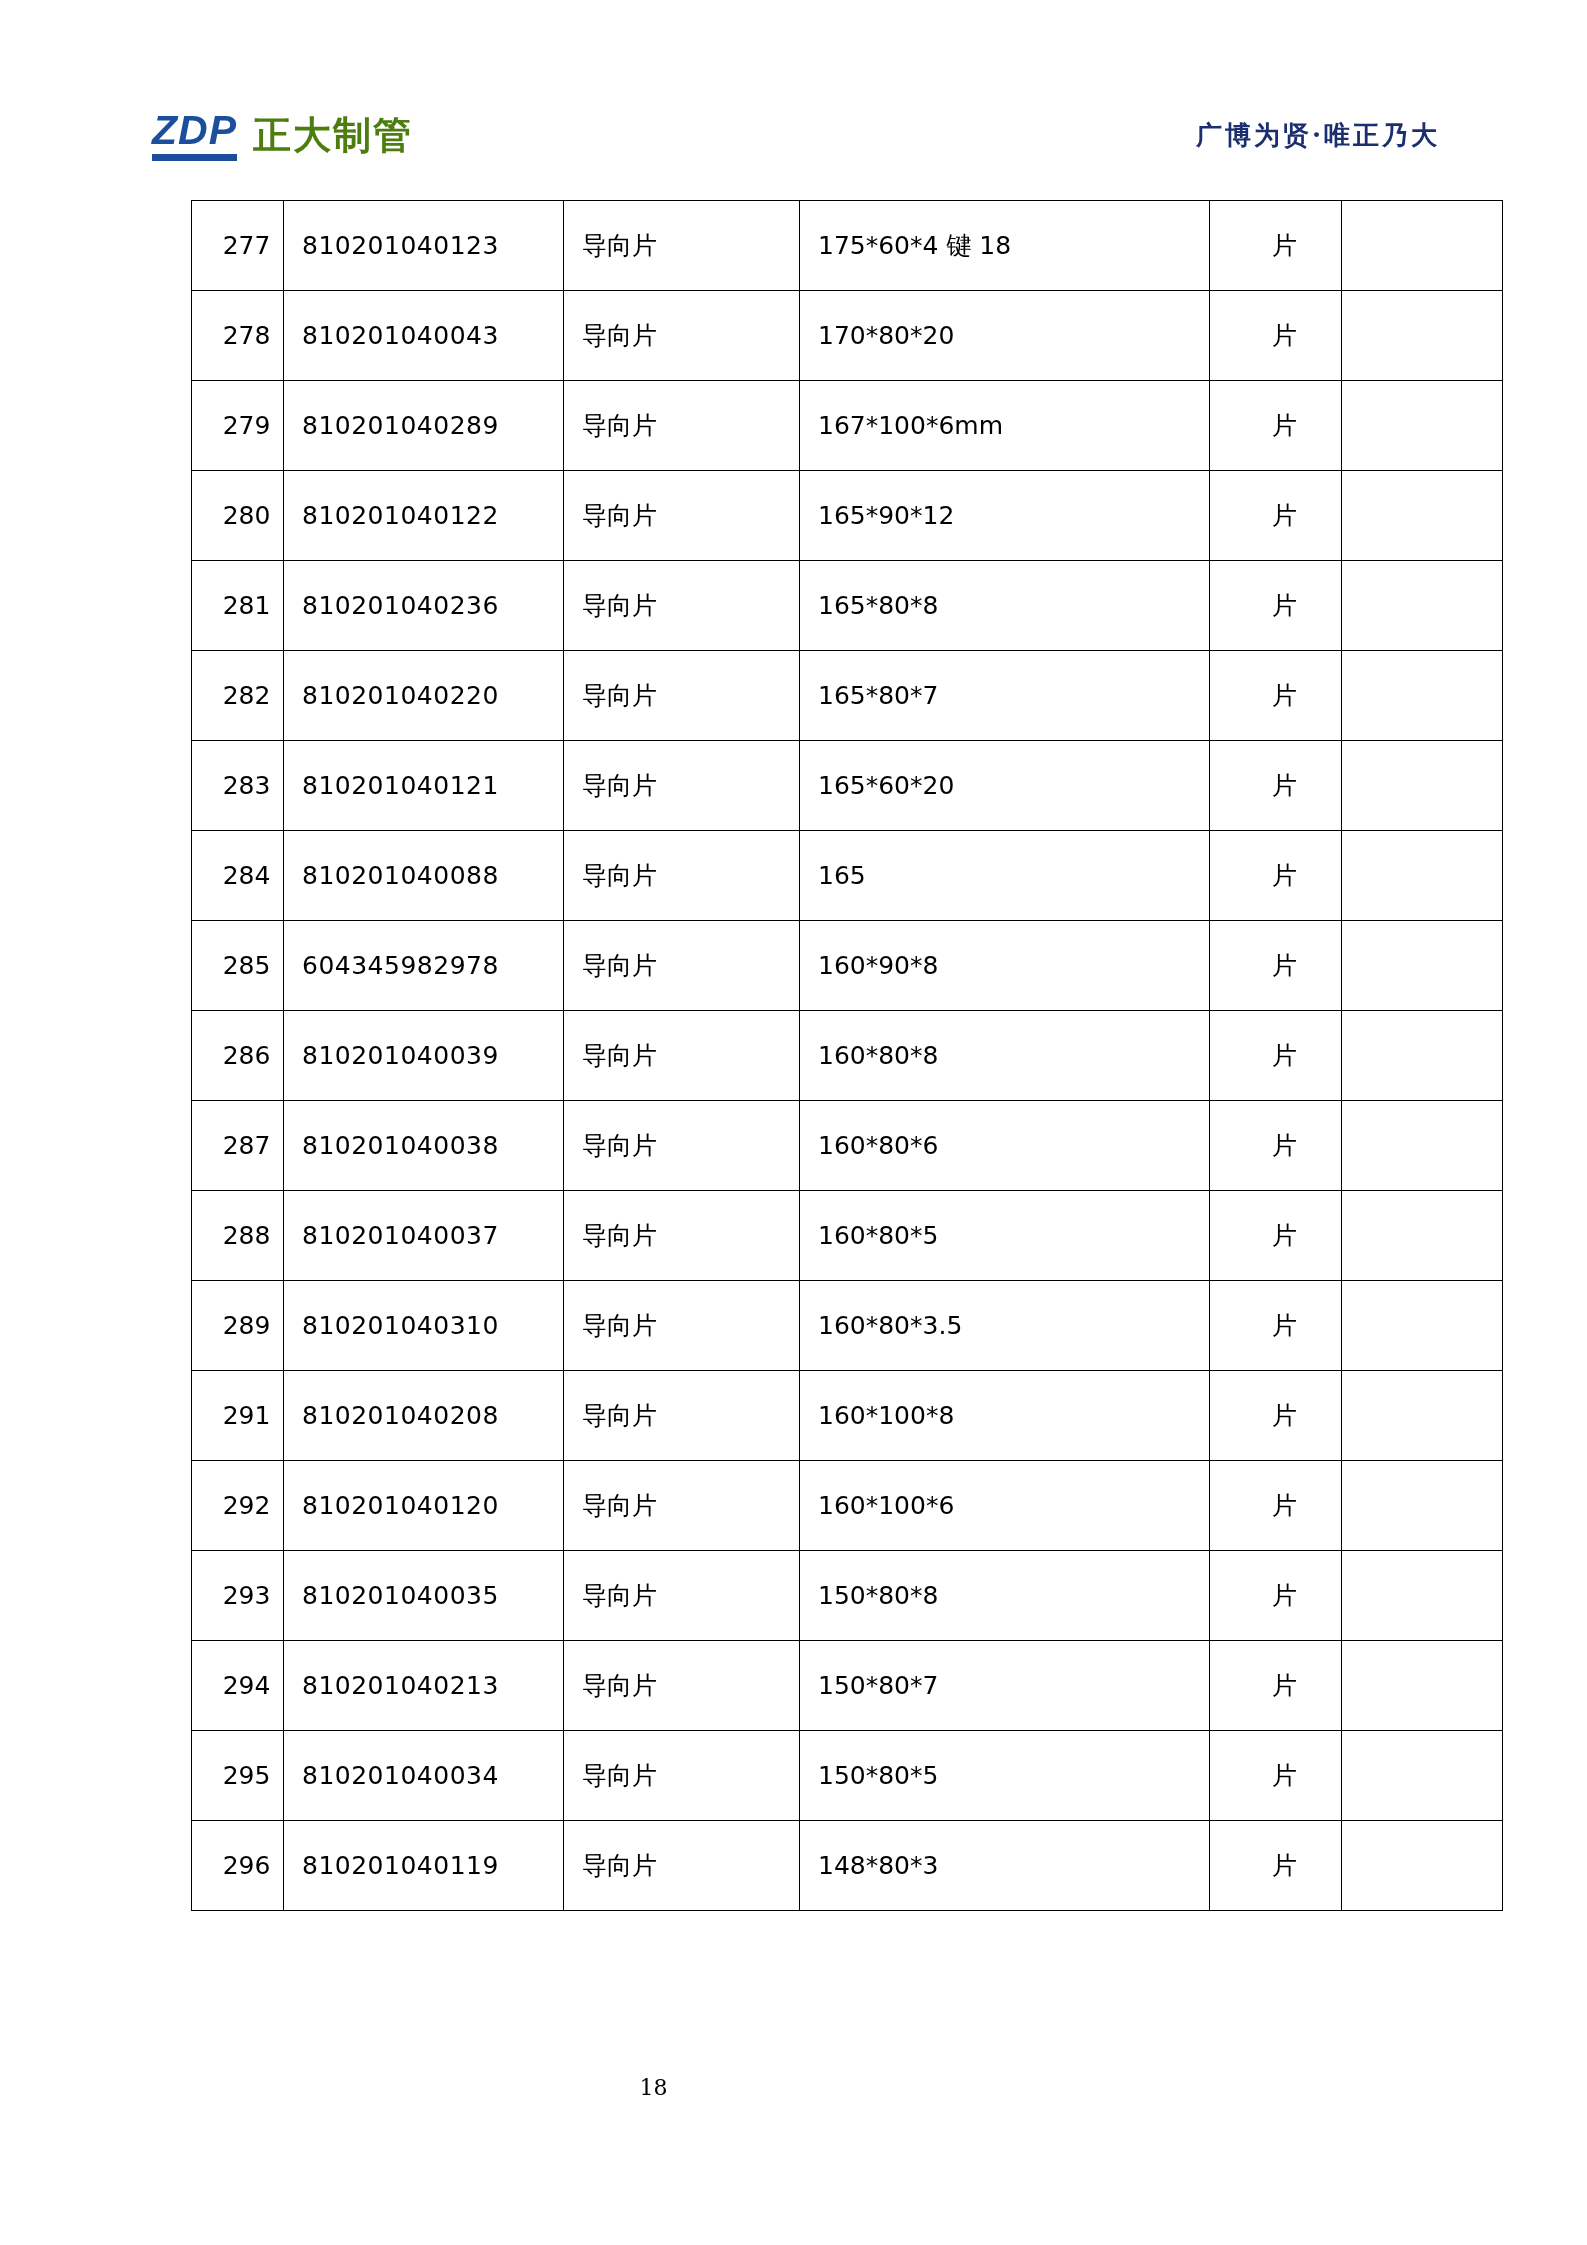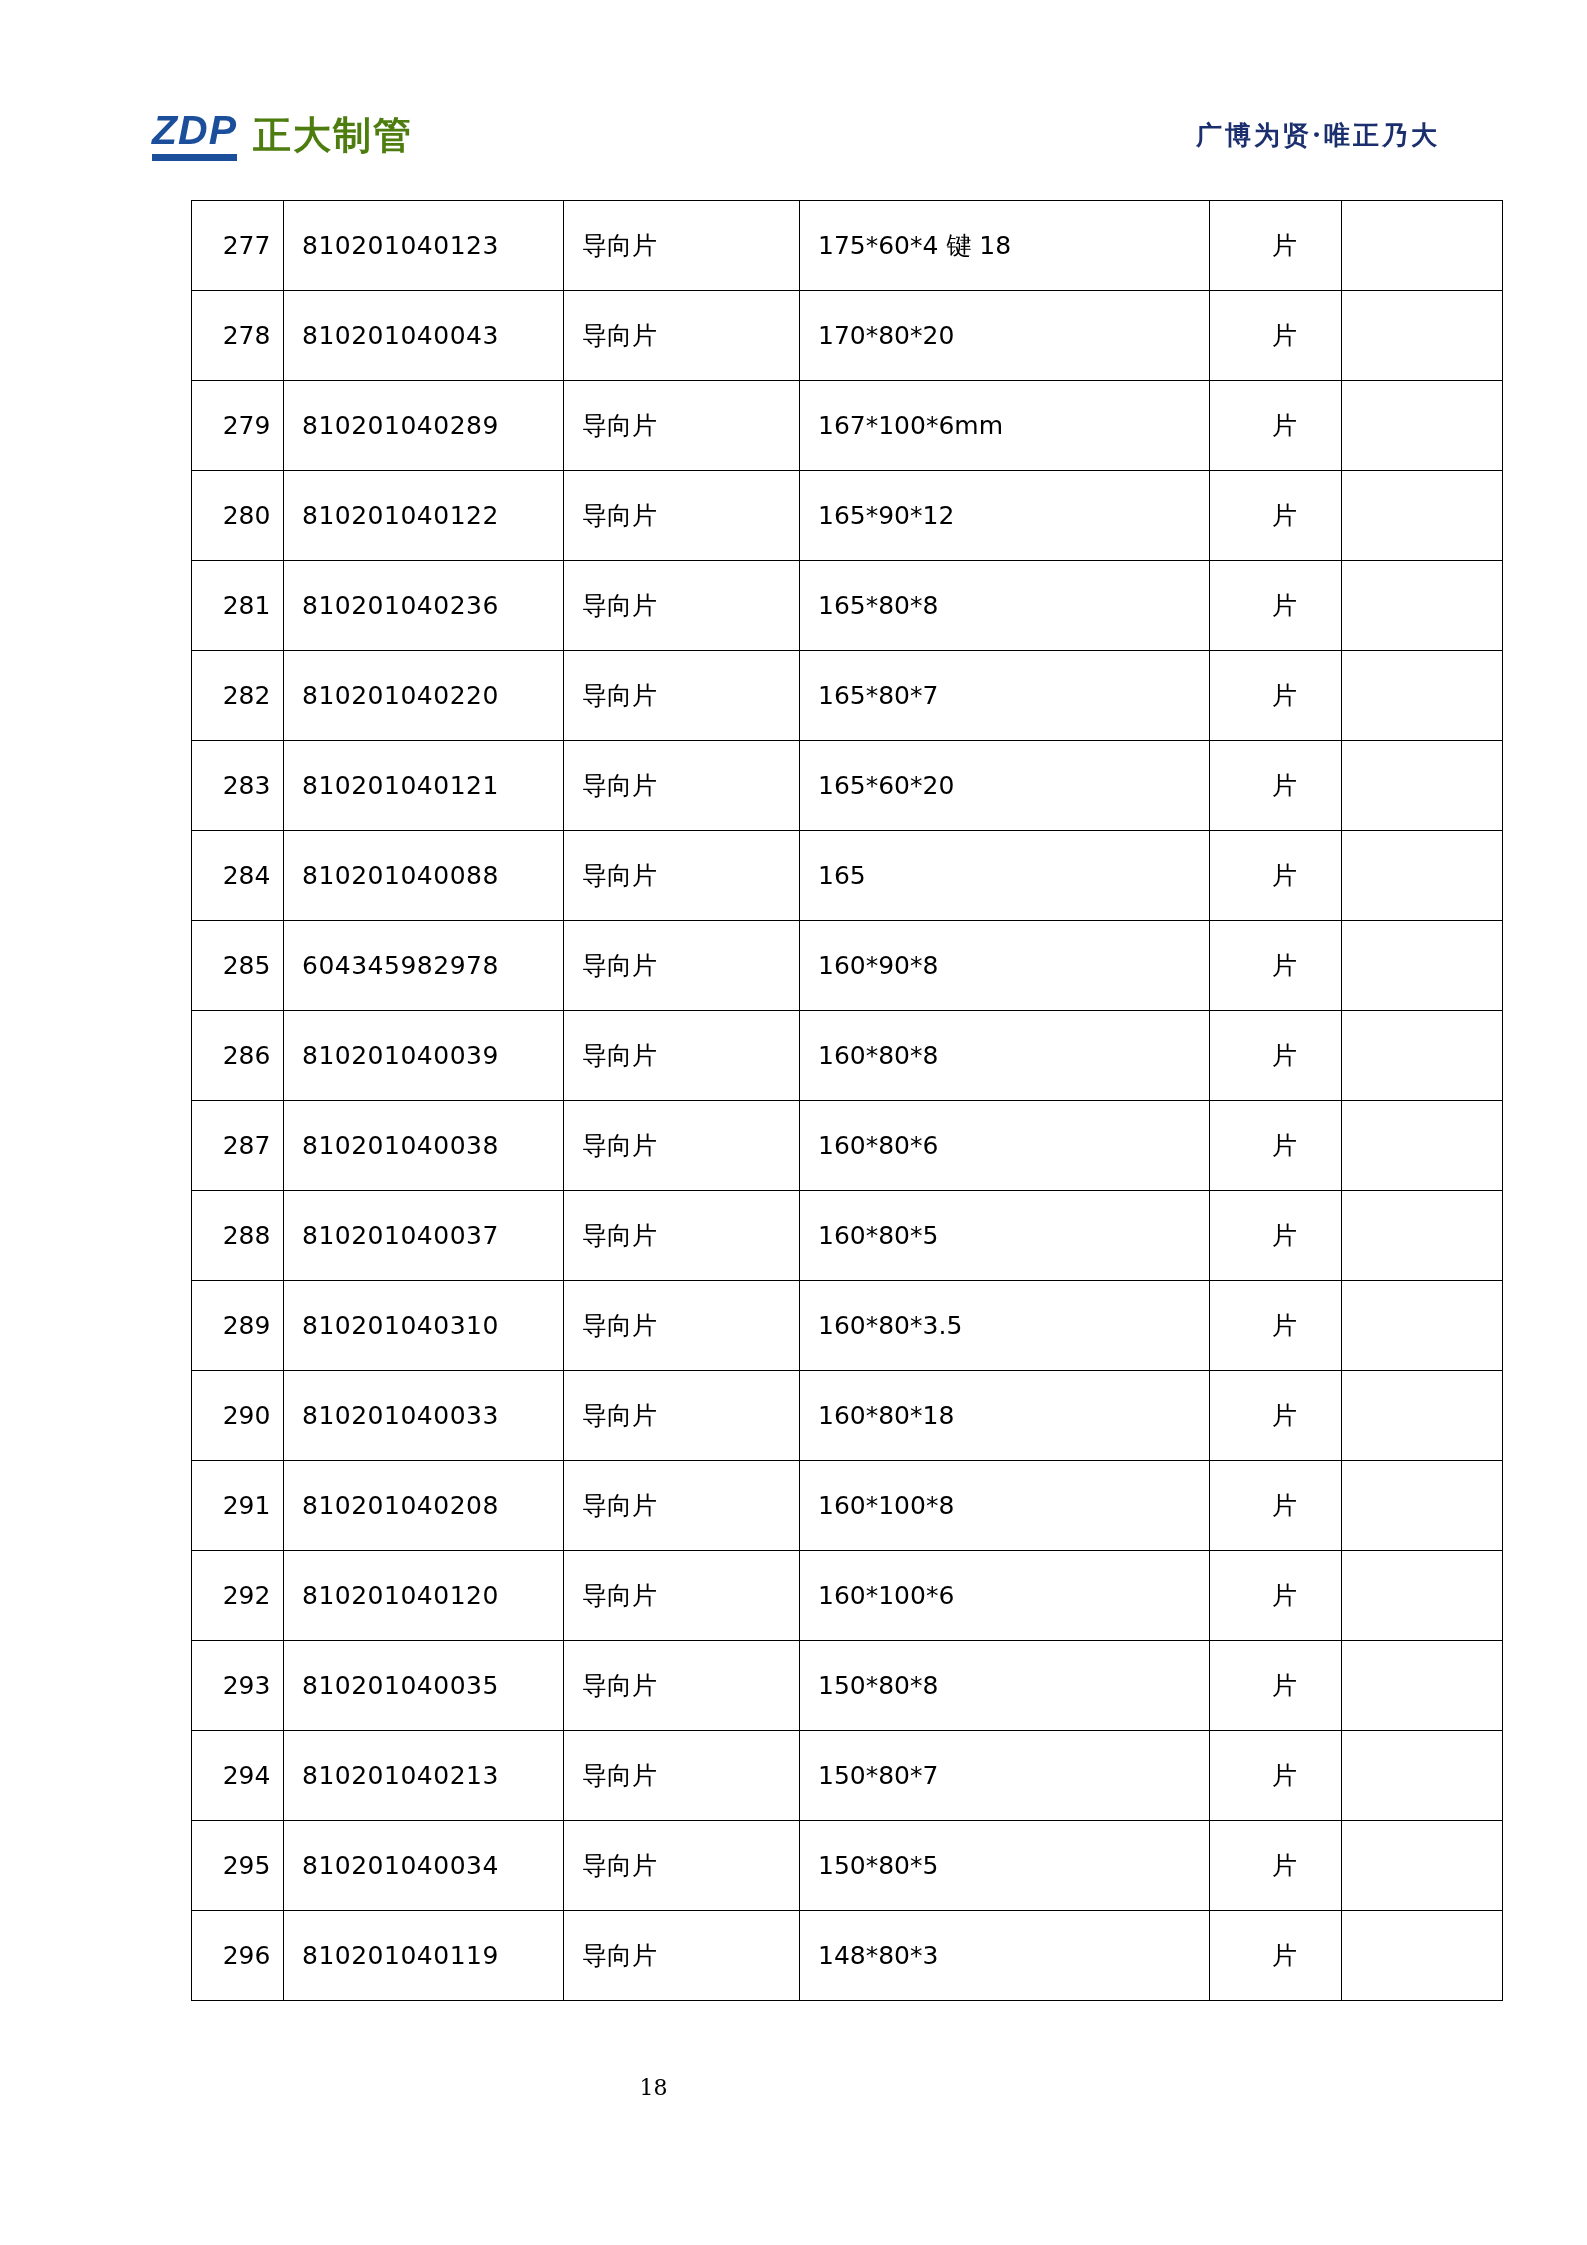--- a/index.html
+++ b/index.html
@@ -259,28 +259,20 @@
           </tr>
           <tr>
             <td class="c-idx">289</td>
             <td class="c-code">810201040310</td>
             <td class="c-name">导向片</td>
             <td class="c-spec">160*80*3.5</td>
             <td class="c-unit">片</td>
             <td class="c-blank"></td>
           </tr>
           <tr>
-            <td class="c-idx">290</td>
-            <td class="c-code">810201040033</td>
-            <td class="c-name">导向片</td>
-            <td class="c-spec">160*80*18</td>
-            <td class="c-unit">片</td>
-            <td class="c-blank"></td>
-          </tr>
-          <tr>
             <td class="c-idx">291</td>
             <td class="c-code">810201040208</td>
             <td class="c-name">导向片</td>
             <td class="c-spec">160*100*8</td>
             <td class="c-unit">片</td>
             <td class="c-blank"></td>
           </tr>
           <tr>
             <td class="c-idx">292</td>
             <td class="c-code">810201040120</td>

